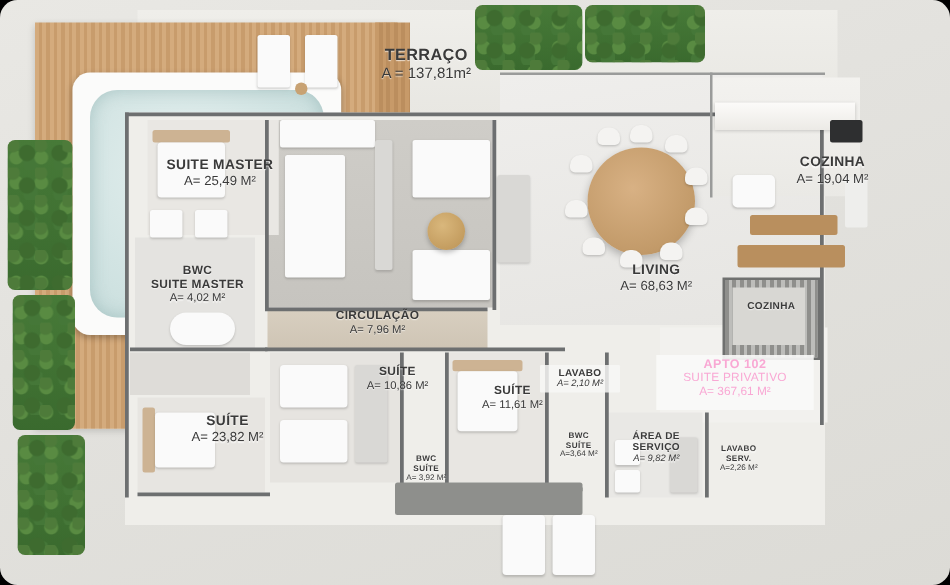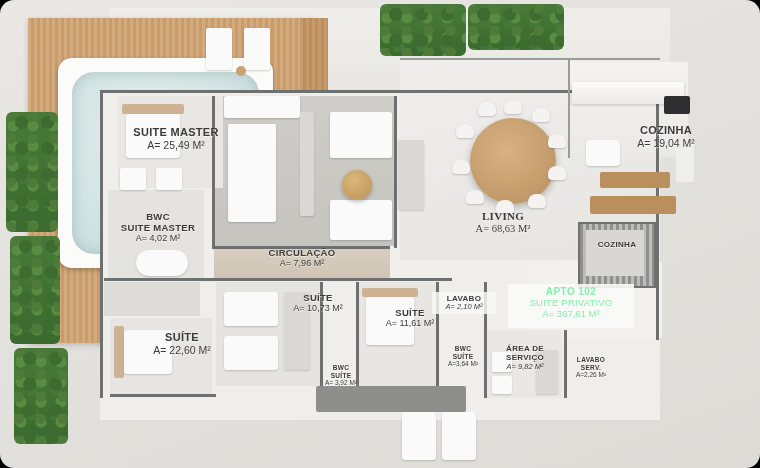--- a/index.html
+++ b/index.html
@@ -117,22 +117,22 @@
   .lbl-lg .ar{font-size:10.5px;}
   .lbl-md .nm{font-size:9.5px;}
   .lbl-md .ar{font-size:9px;}
   .lbl-sm .nm{font-size:8px;}
   .lbl-sm .ar{font-size:7.5px;font-style:italic;}
   .lbl-xs .nm{font-size:6.5px;}
   .lbl-xs .ar{font-size:6.5px;}
 
   .callout{position:absolute;background:rgba(248,248,246,.82);padding:2px 5px;border-radius:1px;}
 
-  #apto-box{position:absolute;left:508px;top:284px;width:126px;height:44px;
-     background:rgba(250,250,248,.9);text-align:center;color:#86efac;}
+  #apto-box{position:absolute;left:525px;top:284px;width:126px;height:44px;
+     background:rgba(250,250,248,.9);text-align:center;color:#f9a8d4;}
   #apto-box .t1{display:block;font-size:10px;font-weight:700;letter-spacing:.4px;margin-top:2px;}
   #apto-box .t2{display:block;font-size:9.5px;letter-spacing:.2px;}
   #apto-box .t3{display:block;font-size:9.5px;}
 </style>
 </head>
 <body>
 
 <div id="plan">
 
   <div id="ground" class="layer"></div>
@@ -232,46 +232,50 @@
   <div class="f f-white" style="left:366px;top:297px;width:48px;height:48px;border-radius:3px;"></div>
 
   <div class="f f-dark" style="left:316px;top:386px;width:150px;height:26px;"></div>
   <div class="f f-white" style="left:402px;top:412px;width:34px;height:48px;border-radius:3px;"></div>
   <div class="f f-white" style="left:442px;top:412px;width:34px;height:48px;border-radius:3px;"></div>
 
   <div class="f f-white" style="left:492px;top:352px;width:20px;height:20px;"></div>
   <div class="f f-white" style="left:492px;top:376px;width:20px;height:18px;"></div>
   <div class="f f-gray" style="left:536px;top:350px;width:22px;height:44px;"></div>
 
+  <div class="label lbl-xl" style="left:246px;top:36px;width:190px;">
+    <span class="nm">TERRAÇO</span>
+    <span class="ar">A = 137,81m²</span>
+  </div>
 
   <div class="label lbl-lg" style="left:124px;top:126px;width:104px;">
     <span class="nm">SUITE MASTER</span>
     <span class="ar">A= 25,49 M²</span>
   </div>
 
   <div class="label lbl-md" style="left:106px;top:211px;width:104px;">
     <span class="nm">BWC</span>
     <span class="nm">SUITE MASTER</span>
     <span class="ar">A= 4,02 M²</span>
   </div>
 
 
   <div class="label lbl-lg" style="left:132px;top:331px;width:100px;">
     <span class="nm">SUÍTE</span>
-    <span class="ar">A= 22,60 M²</span>
+    <span class="ar">A= 23,82 M²</span>
   </div>
 
   <div class="label lbl-md" style="left:244px;top:247px;width:116px;">
     <span class="nm">CIRCULAÇÃO</span>
     <span class="ar">A= 7,96 M²</span>
   </div>
 
   <div class="label lbl-md" style="left:266px;top:292px;width:104px;">
     <span class="nm">SUÍTE</span>
-    <span class="ar">A= 10,73 M²</span>
+    <span class="ar">A= 10,86 M²</span>
   </div>
 
   <div class="label lbl-xs" style="left:312px;top:364px;width:58px;">
     <span class="nm">BWC</span>
     <span class="nm">SUÍTE</span>
     <span class="ar">A= 3,92 M²</span>
   </div>
 
   <div class="label lbl-md" style="left:370px;top:307px;width:80px;">
     <span class="nm">SUÍTE</span>
@@ -294,21 +298,21 @@
     <span class="nm">SERVIÇO</span>
     <span class="ar">A= 9,82 M²</span>
   </div>
 
   <div class="label lbl-xs" style="left:566px;top:356px;width:50px;">
     <span class="nm">LAVABO</span>
     <span class="nm">SERV.</span>
     <span class="ar">A=2,26 M²</span>
   </div>
 
-  <div class="label lbl-lg" style="left:448px;top:210px;width:110px;font-family:Liberation Serif, serif;">
+  <div class="label lbl-lg" style="left:470px;top:210px;width:110px;">
     <span class="nm">LIVING</span>
     <span class="ar">A= 68,63 M²</span>
   </div>
 
   <div class="label lbl-lg" style="left:618px;top:124px;width:96px;">
     <span class="nm">COZINHA</span>
     <span class="ar">A= 19,04 M²</span>
   </div>
 
   <div class="label lbl-sm" style="left:584px;top:240px;width:66px;">

